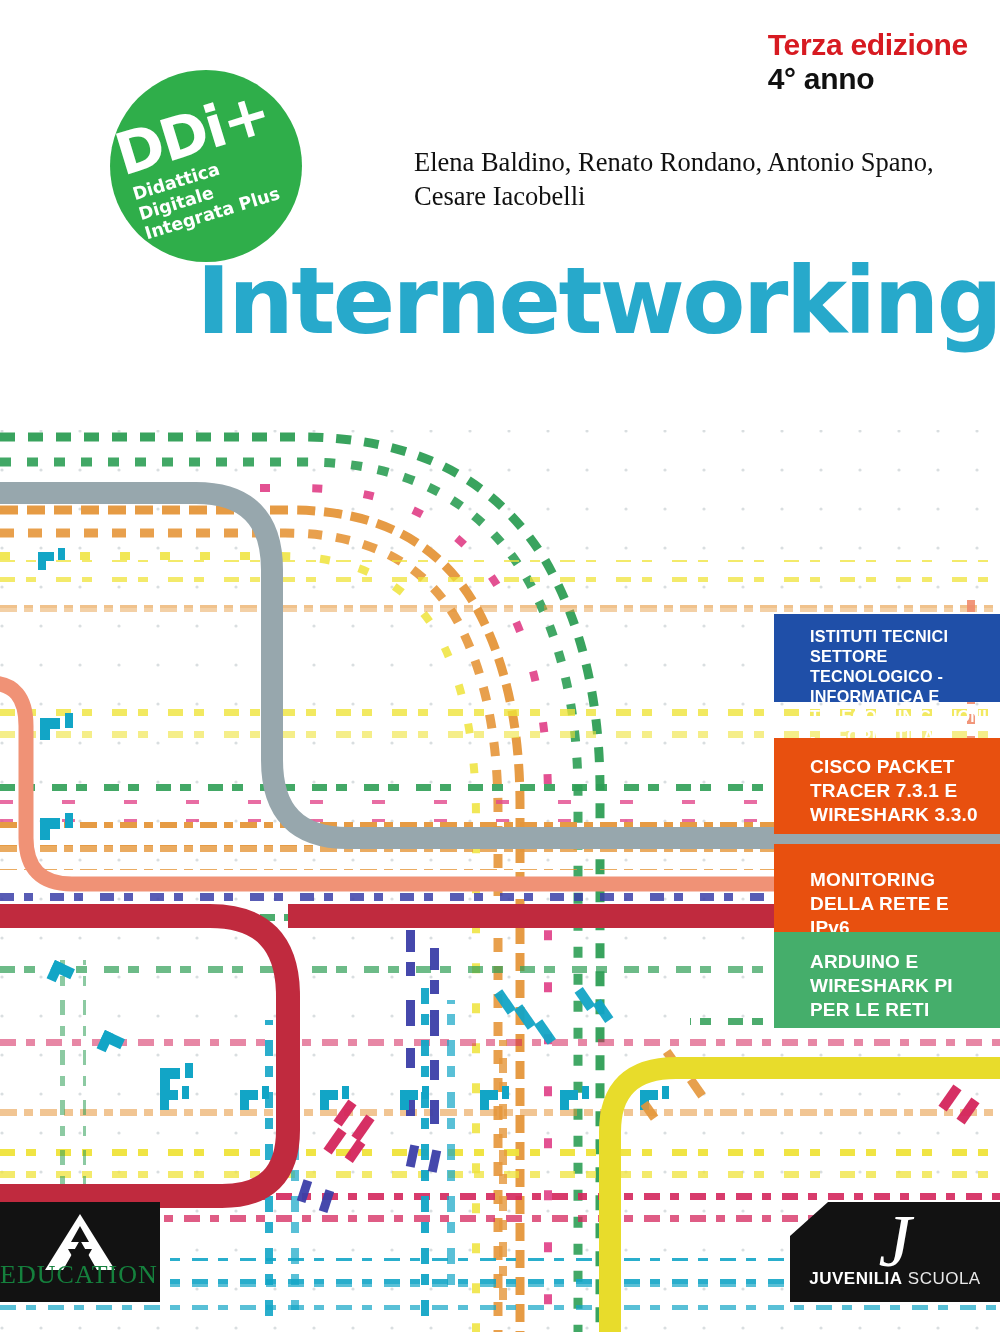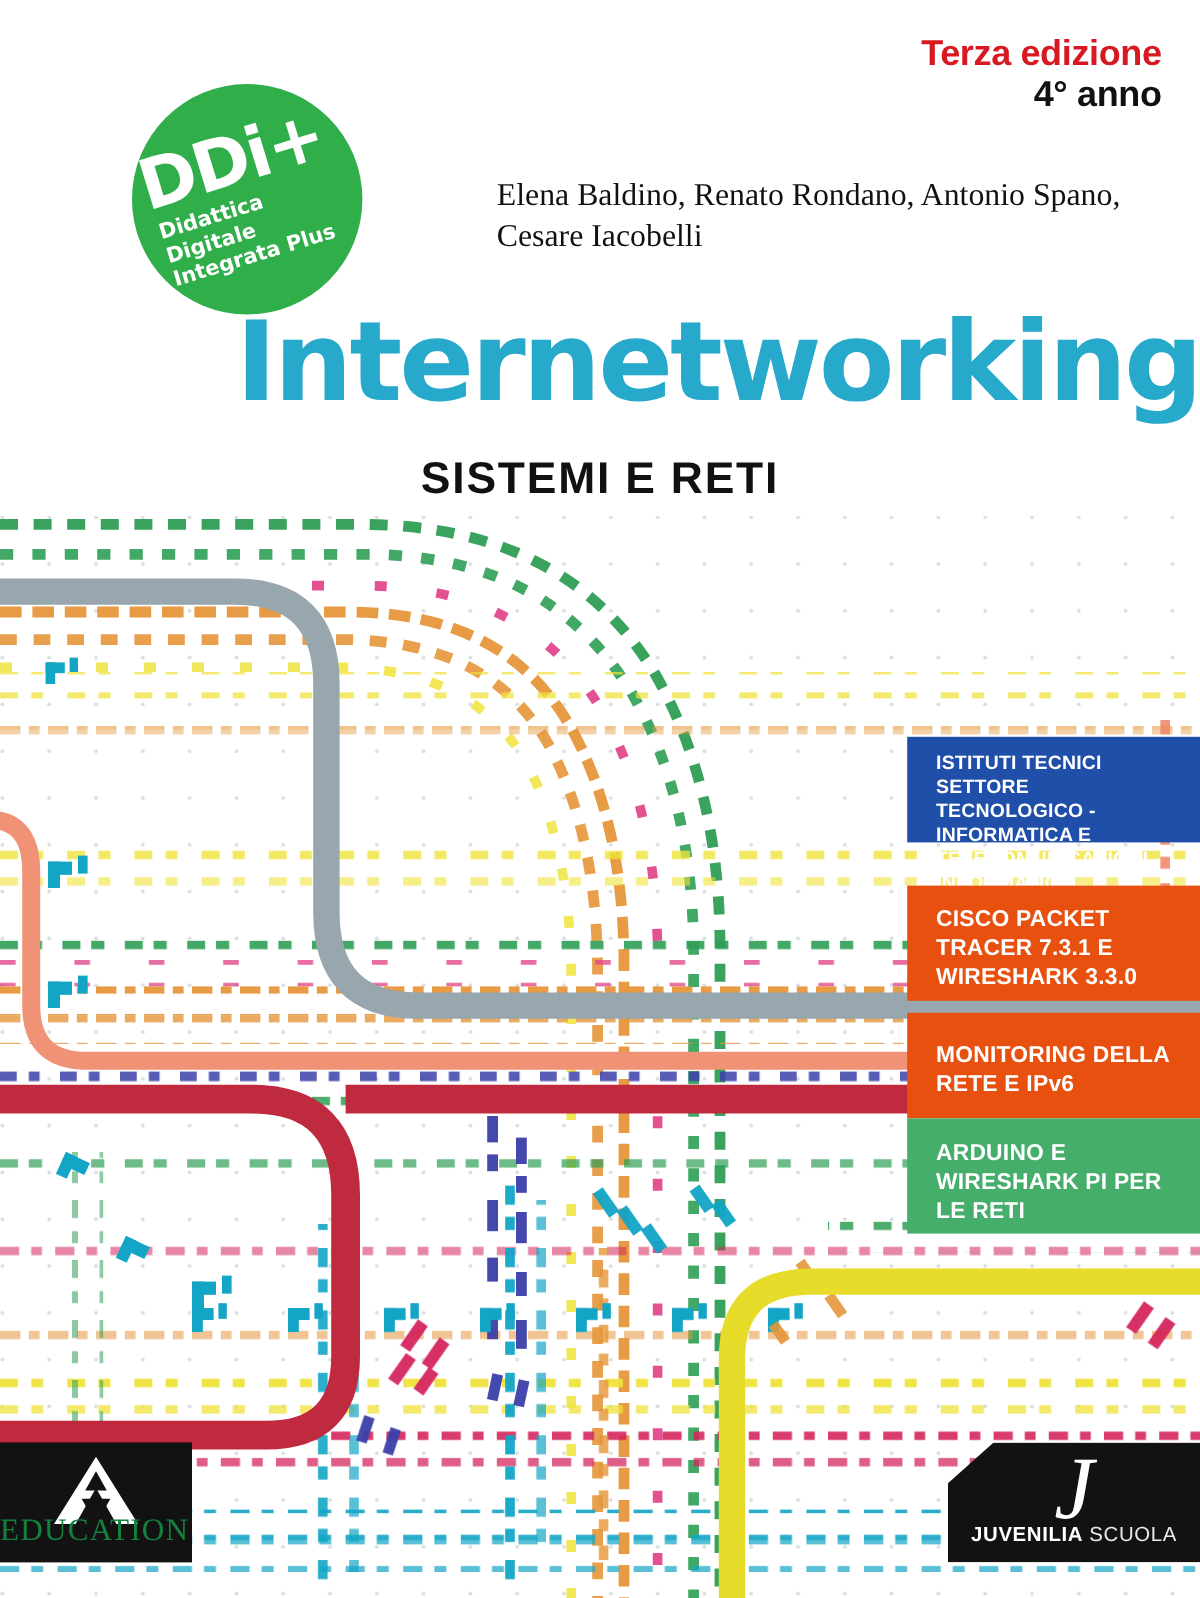--- a/index.html
+++ b/index.html
@@ -53,21 +53,20 @@
     color:#fff;
     font-size:17.5px;
     font-weight:bold;
     line-height:1.18;
     font-family:"DejaVu Sans", sans-serif;
   }
   
   .edition{
     position:absolute;
     right:32px; top:28px;
-    text-align:right;
     z-index:5;
   }
   .edition .line1{
     color:var(--red,#D71A21);
     font-size:30px;
     font-weight:bold;
     line-height:1.12;
     letter-spacing:-0.3px;
   }
   .edition .line2{
@@ -111,27 +110,27 @@
     font-size:37px;
     font-weight:bold;
     letter-spacing:1.5px;
     font-family:"Liberation Sans", sans-serif;
     z-index:5;
   }
   
   .feature{
     position:absolute;
     right:0;
-    width:244px;
+    width:226px;
     color:#fff;
     font-weight:bold;
     font-size:17.5px;
     line-height:1.22;
     letter-spacing:0.2px;
-    padding:14px 18px 14px 24px;
+    padding:14px 18px 14px 36px;
     box-sizing:border-box;
     z-index:6;
   }
   .f-blue  { top:614px; height:88px;  background:var(--boxblue,#1F4FA8); font-size:16.2px; line-height:1.24; padding-top:12px;}
   .f-orange1{ top:718px; height:96px;  background:var(--boxorange,#E8500F); font-size:19px; line-height:1.27; padding-top:17px;margin-top:20px;}
   .f-orange2{ top:829px; height:88px;  background:var(--boxorange,#E8500F); font-size:19px; line-height:1.27; padding-top:24px;margin-top:15px;}
   .f-green { top:932px; height:96px;  background:var(--boxgreen,#45AE6B); font-size:19px; line-height:1.27; padding-top:18px;}
   
   .logo-edu{
     position:absolute;
@@ -429,21 +428,20 @@
   </div>
 
   <div class="edition">
     <div class="line1">Terza edizione</div>
     <div class="line2">4° anno</div>
   </div>
 
   <div class="authors">Elena Baldino, Renato Rondano, Antonio Spano, Cesare Iacobelli</div>
 
   <div class="maintitle">Internetworking</div>
-  <div class="subtitle">SISTEMI E RETI</div>
 
   <div class="feature f-blue">ISTITUTI TECNICI SETTORE TECNOLOGICO - INFORMATICA E TELECOMUNICAZIONI - INFORMATICA</div>
   <div class="feature f-orange1">CISCO PACKET TRACER 7.3.1 E WIRESHARK 3.3.0</div>
   <div class="feature f-orange2">MONITORING DELLA RETE E IPv6</div>
   <div class="feature f-green">ARDUINO E WIRESHARK PI PER LE RETI</div>
 
   <div class="logo-edu">
     <svg class="edu-mark" width="78" height="60" viewBox="0 0 78 60">
       <path d="M39 2 L74 58 L56 58 L39 28 L22 58 L4 58 Z" fill="#ffffff"></path>
       <path d="M39 14 L30 30 L48 30 Z" fill="#121212"></path>

